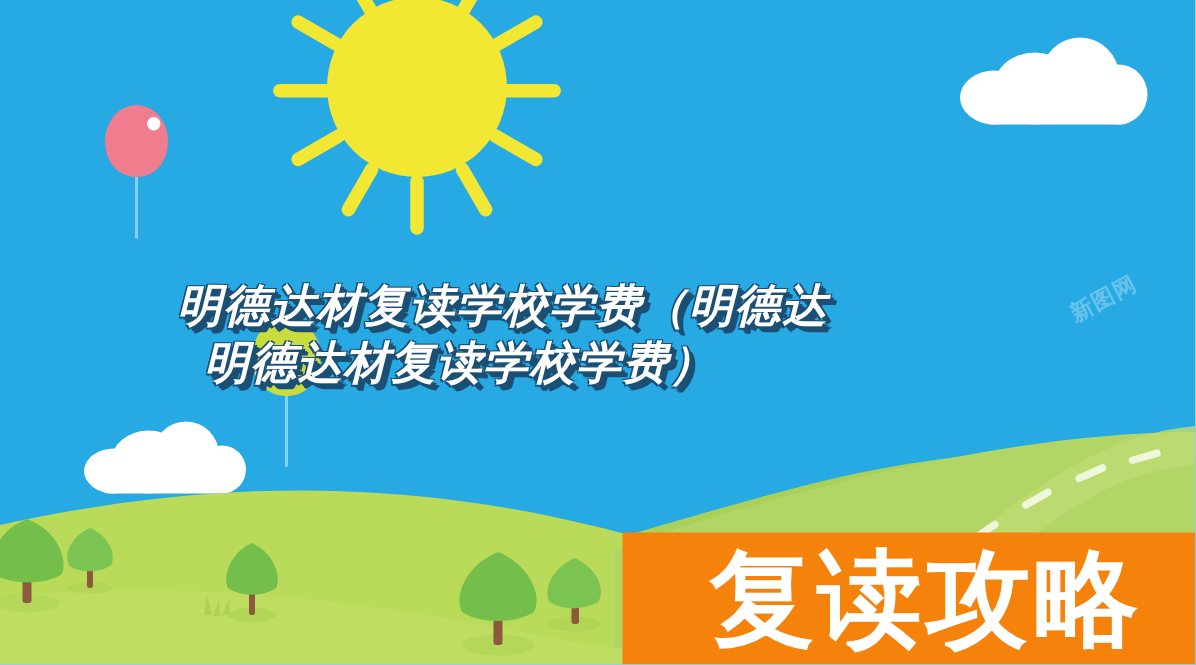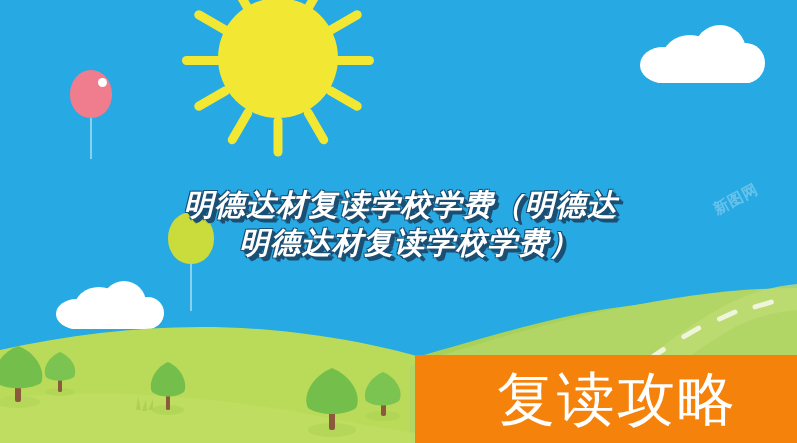--- a/index.html
+++ b/index.html
@@ -117,36 +117,36 @@
     top: 355px;
     width: 382px;
     height: 88px;
     background: #f5820b;
     display: flex;
     align-items: center;
     justify-content: center;
   }
   .banner-text {
     color: #ffffff;
-    font-size: 58px;
-    font-weight: normal;
+    font-size: 70px;
+    font-weight: bold;
     letter-spacing: 2px;
     line-height: 1;
     white-space: nowrap;
     font-family: "DejaVu Sans", "Liberation Sans", sans-serif;
     padding-left: 22px;
   }
 
   
   .title-block {
     position: absolute;
     left: 118px;
     top: 186px;
     width: 565px;
-    text-align: center;
+    text-align: left;
     z-index: 30;
   }
   .title-line {
     color: #ffffff;
     font-size: 30px;
     font-weight: bold;
     font-style: italic;
     line-height: 38px;
     letter-spacing: 1px;
     white-space: nowrap;

